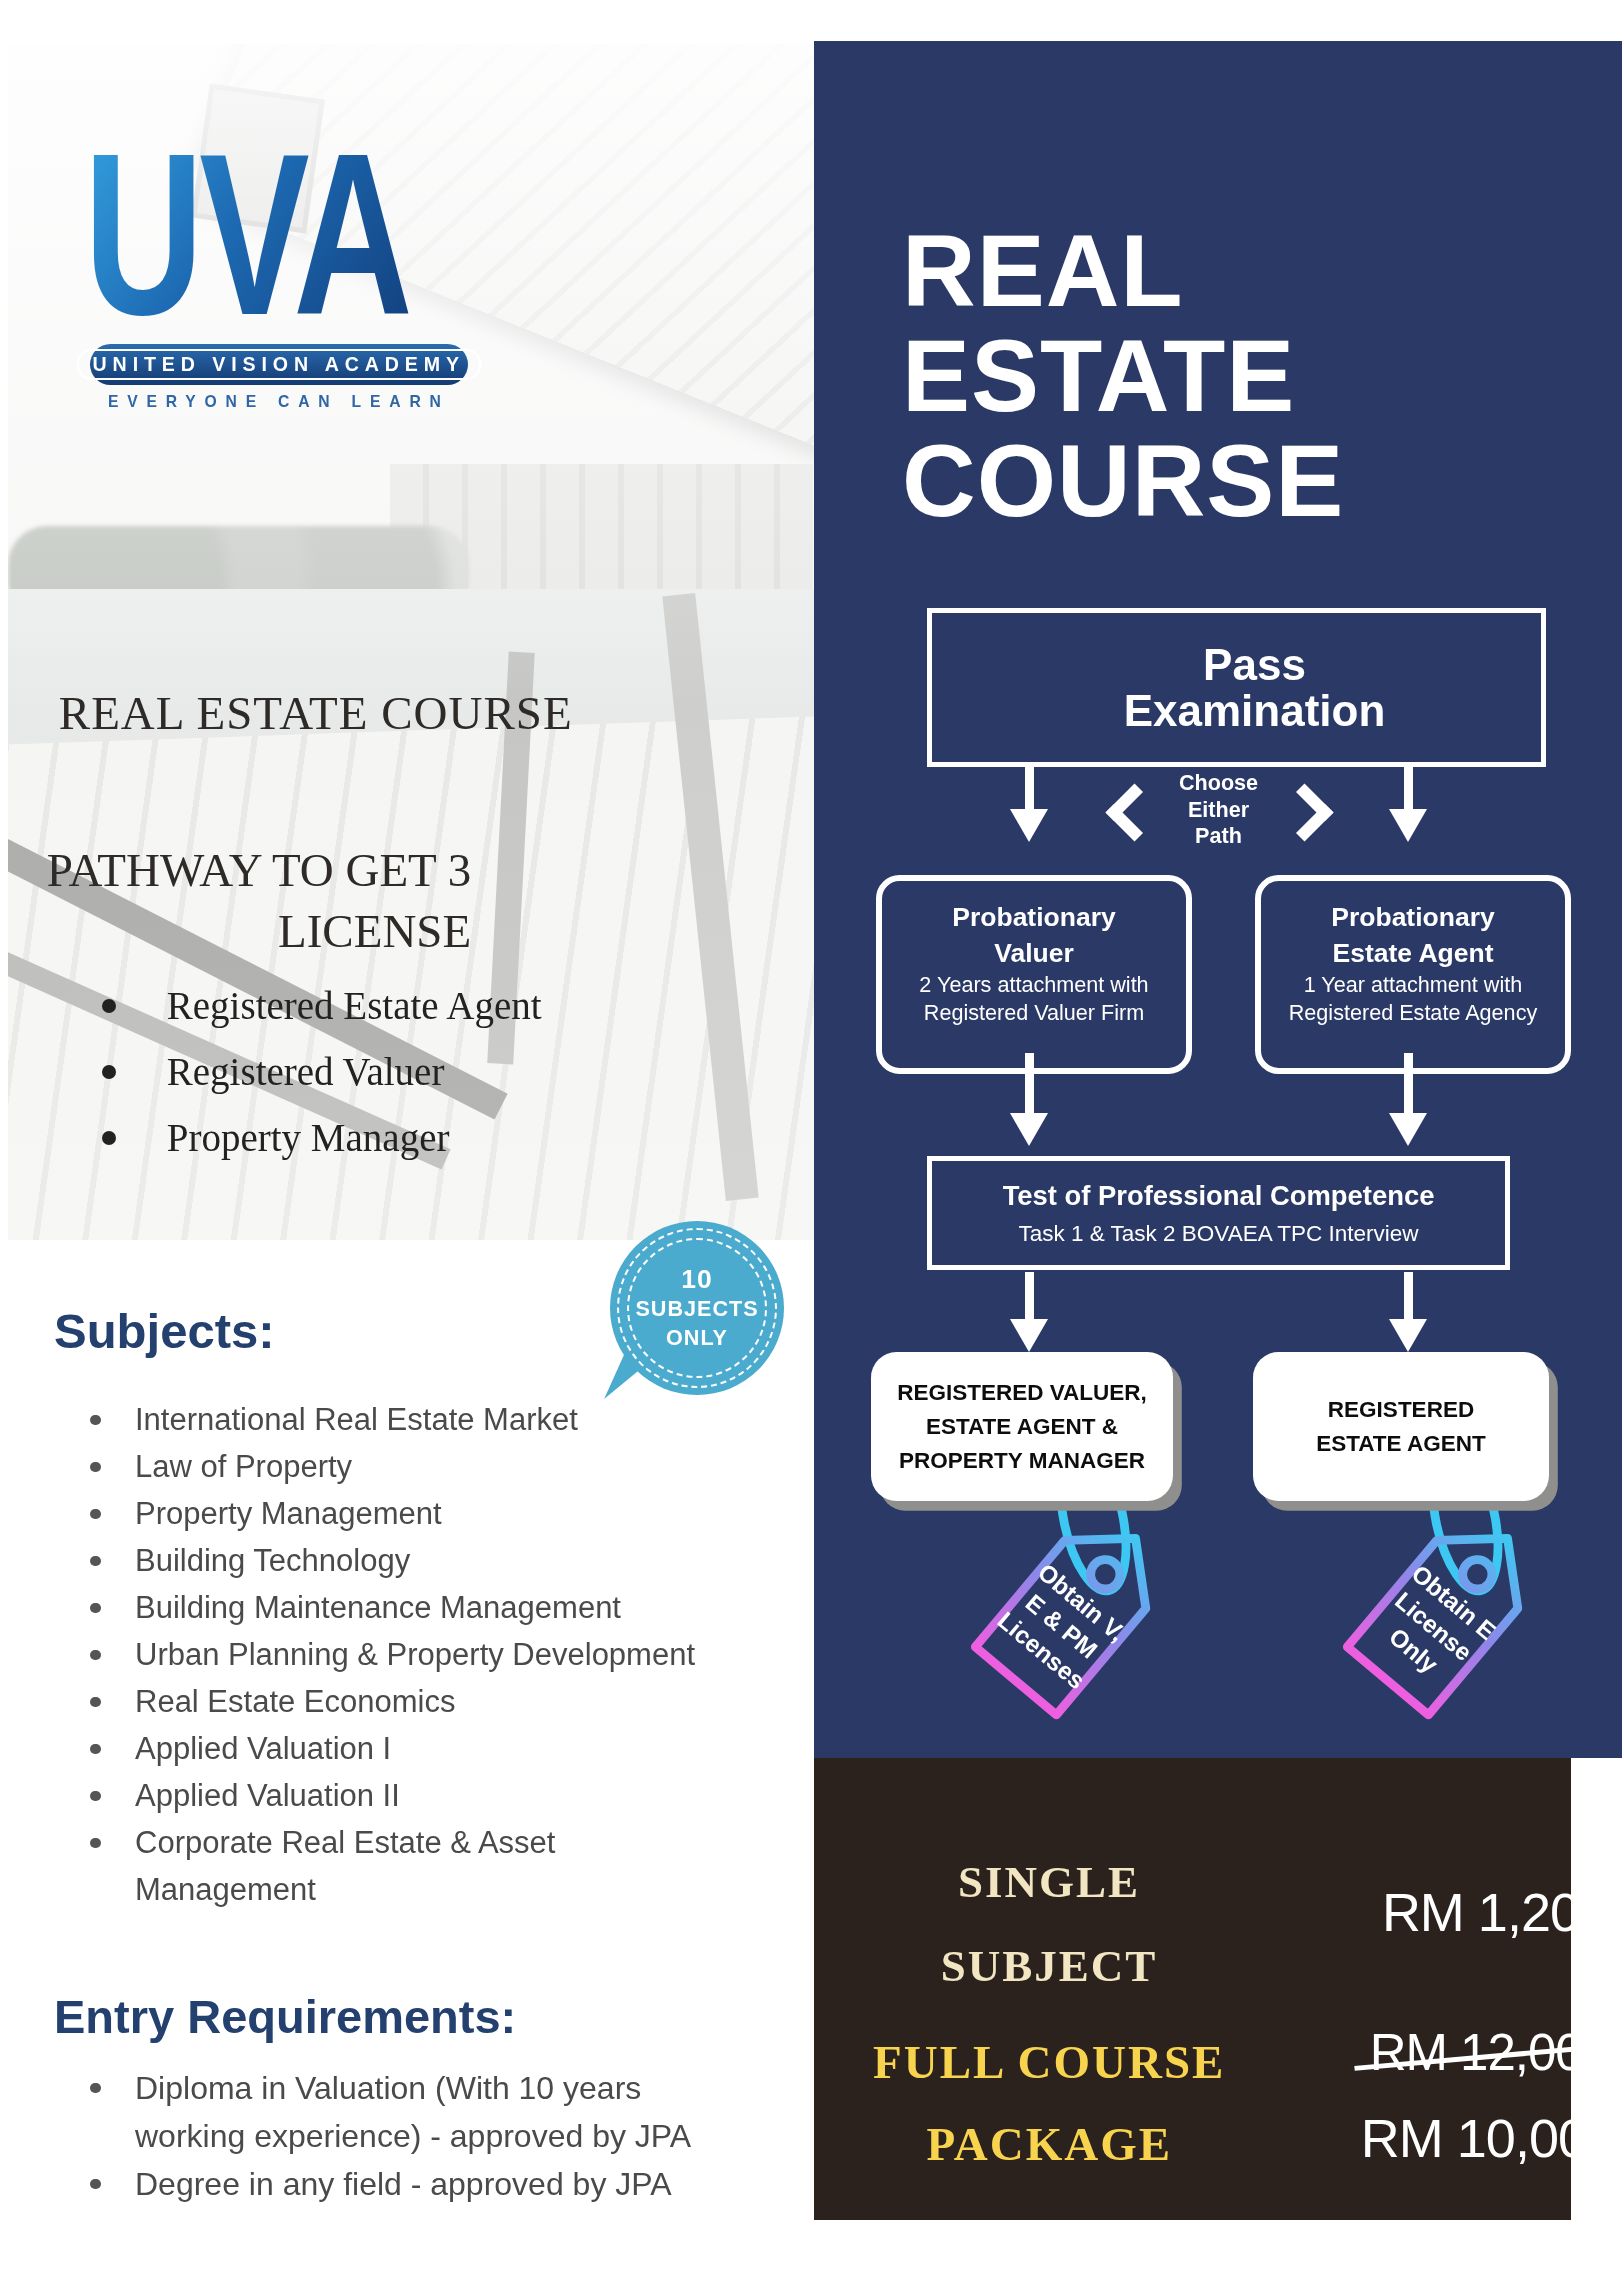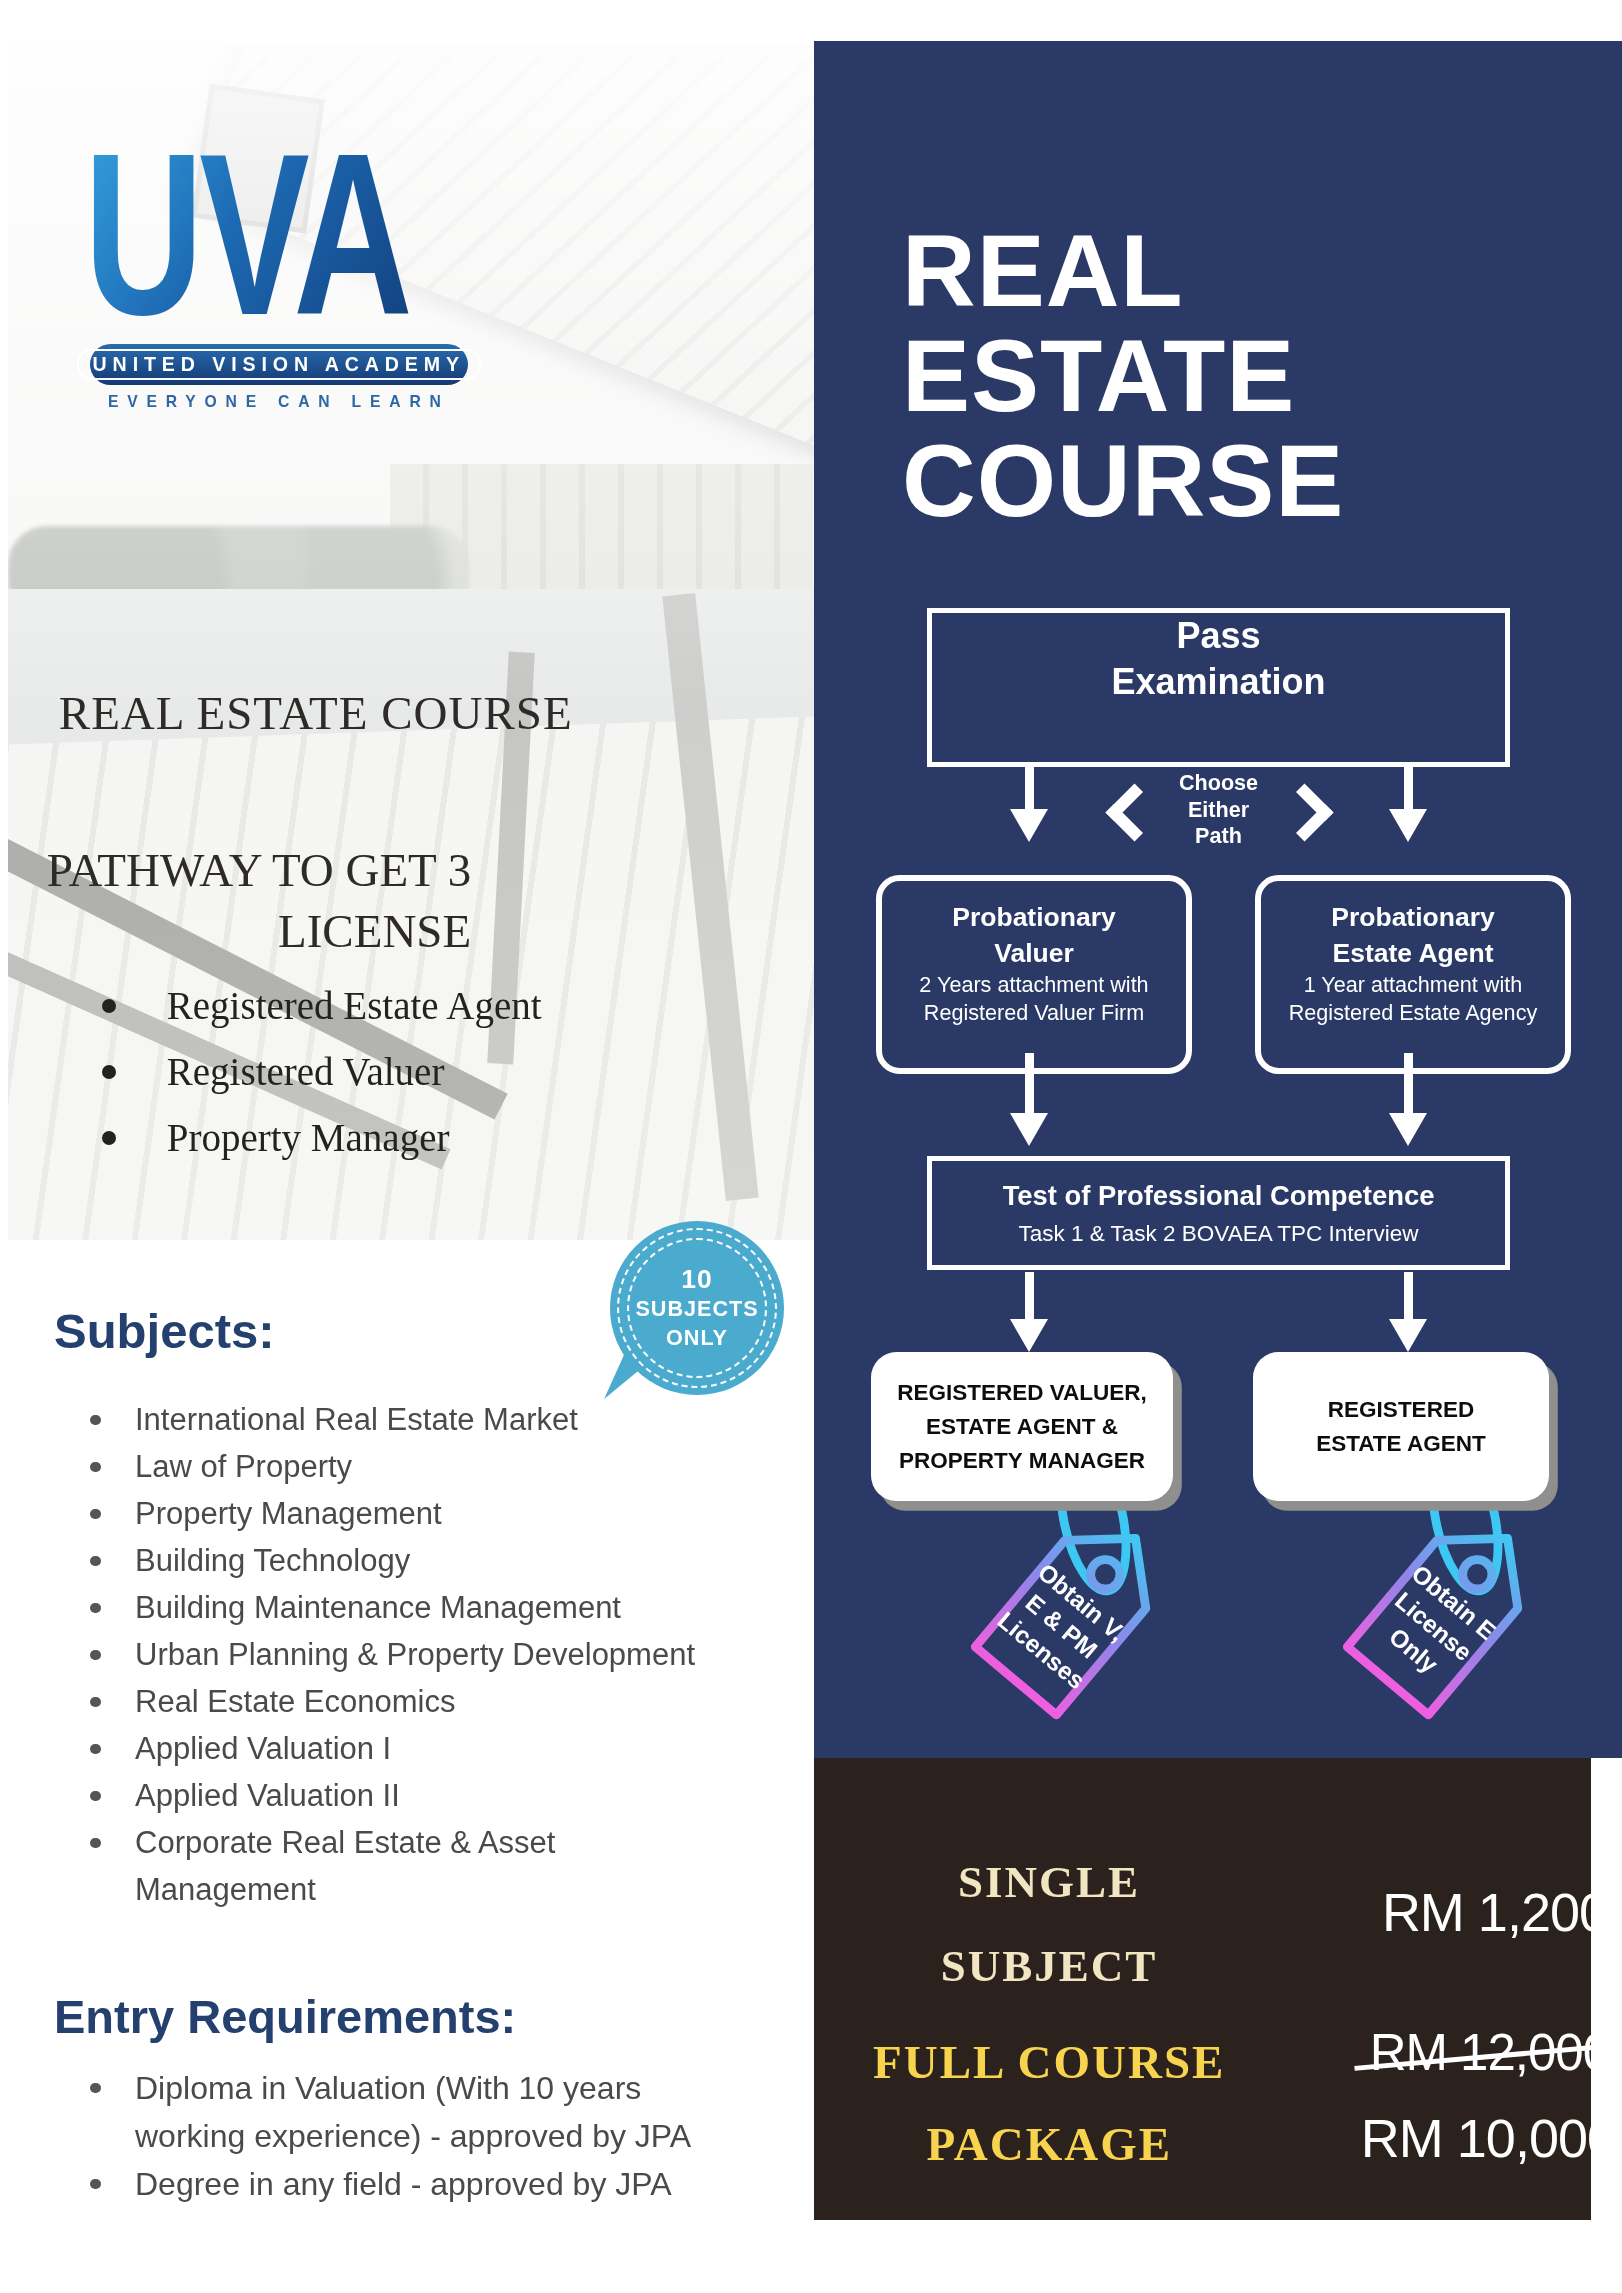--- a/index.html
+++ b/index.html
@@ -72,22 +72,22 @@
   .badge-text{position:absolute;inset:0;display:flex;flex-direction:column;align-items:center;justify-content:center;
     color:#fff;font-weight:700;line-height:29px;letter-spacing:1px;}
   .badge-text .b1{font-size:26.5px;} .badge-text .b2,.badge-text .b3{font-size:21.6px;}
 
   
   .panel{position:absolute;left:814px;top:41px;width:809px;height:1717px;background:#2b3966;color:#fff;}
   .panel-title{position:absolute;left:88px;top:110px;font-weight:700;font-size:102px;line-height:105px;letter-spacing:1px;}
   .panel-title span{display:block;}
 
   .flow-box{position:absolute;border:5.9px solid #fff;text-align:center;}
-  .box-pass{left:113px;top:567px;width:573px;height:149px;display:flex;flex-direction:column;justify-content:flex-start;
-    font-size:36px;font-weight:700;line-height:46px;}
+  .box-pass{left:113px;top:567px;width:573px;height:149px;display:flex;flex-direction:column;justify-content:center;
+    font-size:44px;font-weight:700;line-height:46px;padding-left:36px;}
   .stem{position:absolute;width:8.8px;background:#fff;}
   .ahead{position:absolute;width:0;height:0;border-left:19.6px solid transparent;border-right:19.6px solid transparent;border-top:33px solid #fff;}
   .choose{position:absolute;left:353px;top:729px;width:103px;text-align:center;font-size:21.6px;font-weight:700;line-height:26.5px;}
   .chev{position:absolute;width:29px;height:29px;border-left:12.7px solid #fff;border-bottom:12.7px solid #fff;}
   .chev-left{left:300px;top:751px;transform:rotate(45deg);}
   .chev-right{left:470px;top:751px;transform:rotate(225deg);}
 
   .box-prob{border:6.9px solid #fff;border-radius:23.5px;top:834px;width:304px;height:169px;position:absolute;
     text-align:center;padding-top:17.6px;box-sizing:content-box;}
   .box-prob .t{font-size:26.5px;font-weight:700;line-height:36px;display:block;}
@@ -104,21 +104,21 @@
     font-size:22.5px;font-weight:700;line-height:34px;text-align:center;z-index:3;}
   .result-left{left:57px;width:302px;height:149px;}
   .result-right{left:439px;width:296px;height:149px;}
 
   .tag-svg{position:absolute;z-index:2;}
   .tag-svg-left{left:98px;top:1370px;}
   .tag-svg-right{left:470px;top:1370px;}
   .tag-svg text{font-family:"Liberation Sans",sans-serif;font-weight:700;font-size:25px;fill:#fff;text-anchor:middle;}
 
   
-  .pricing{position:absolute;left:814px;top:1758px;width:757px;height:462px;background:#2b221e;color:#fff;padding-left:20px;}
+  .pricing{position:absolute;left:814px;top:1758px;width:757px;height:462px;background:#2b221e;color:#fff;}
   .price-label{position:absolute;text-align:center;font-family:"Liberation Serif",serif;font-weight:700;}
   .label-single{left:19.6px;top:82px;width:431px;font-size:45px;line-height:84px;color:#f2e6c2;letter-spacing:2px;}
   .label-full{left:9.8px;top:263px;width:451px;font-size:47px;line-height:82px;color:#f8d44e;letter-spacing:2px;}
   .price-label span{display:block;}
   .price-val{position:absolute;text-align:right;font-size:54px;letter-spacing:-1px;color:#fff;}
   .price-single{left:451px;top:123px;width:343px;}
   .price-old{left:443px;top:265px;width:359px;font-size:51px;}
   .price-new{left:443px;top:349px;width:359px;}
   .strike{position:relative;display:inline-block;padding:0 5.9px;}
   .strike::after{content:"";position:absolute;left:-4%;right:-4%;top:52%;height:4.9px;background:#fff;transform:rotate(-5deg);}

